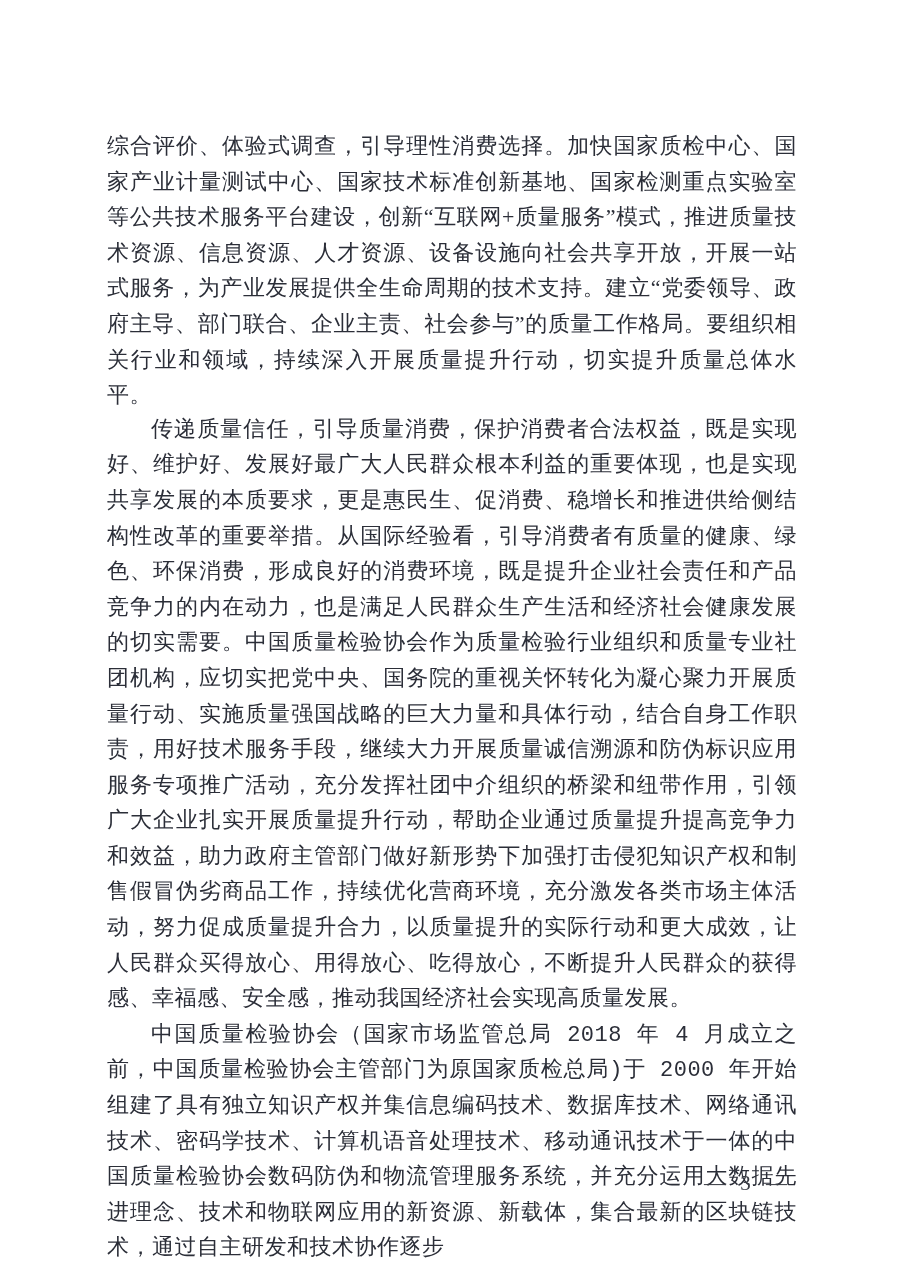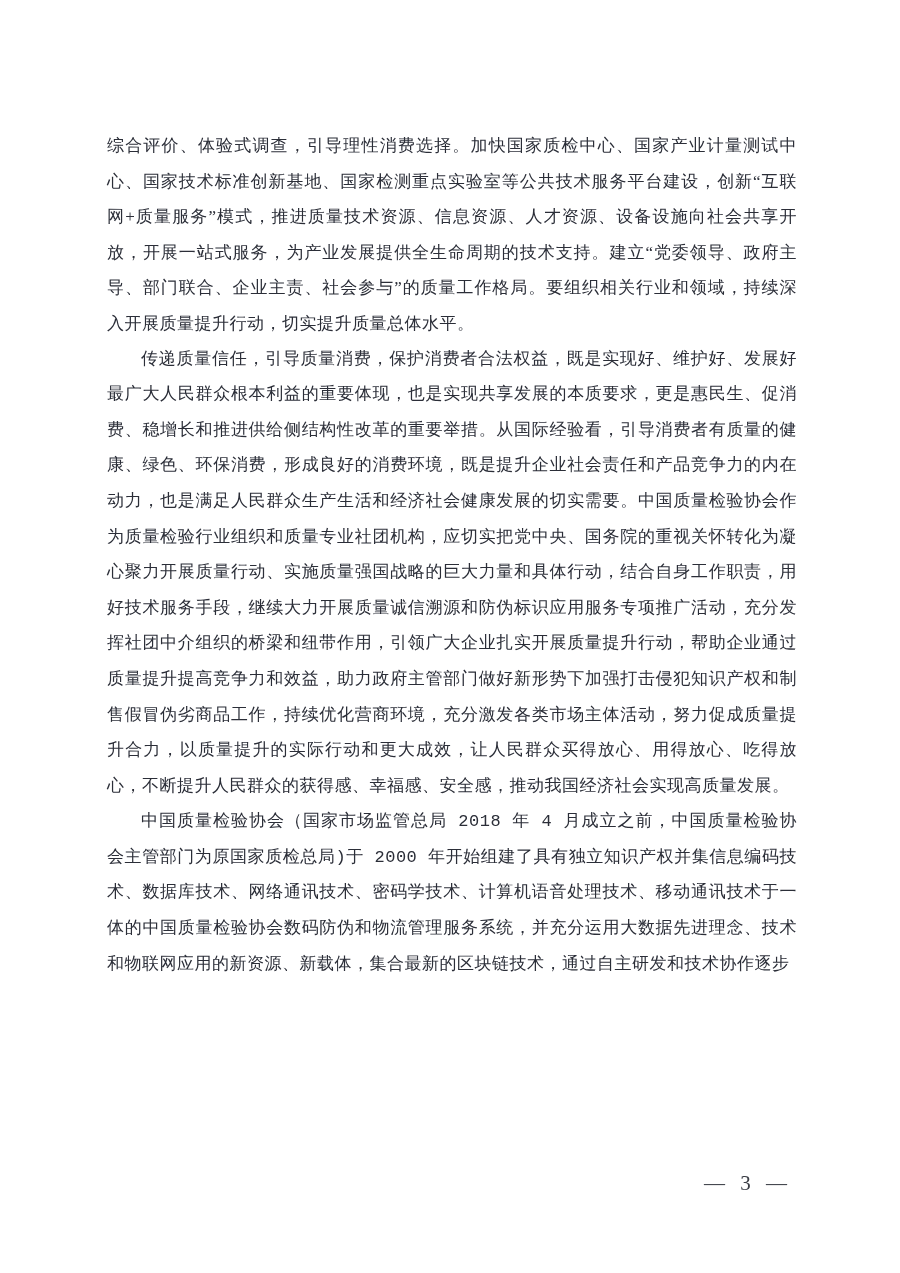--- a/index.html
+++ b/index.html
@@ -17,21 +17,21 @@
   }
   .content {
     position: absolute;
     left: 107px;
     top: 128px;
     width: 690px;
   }
   .para {
     margin: 0;
     padding: 0;
-    font-size: 17px;
+    font-size: 22px;
     line-height: 35.6px;
     letter-spacing: 0.5px;
     color: #2b2e38;
     text-align: justify;
     text-justify: inter-ideograph;
   }
   .para.indented {
     text-indent: 2em;
     font-family: Liberation Mono, monospace;
   }

